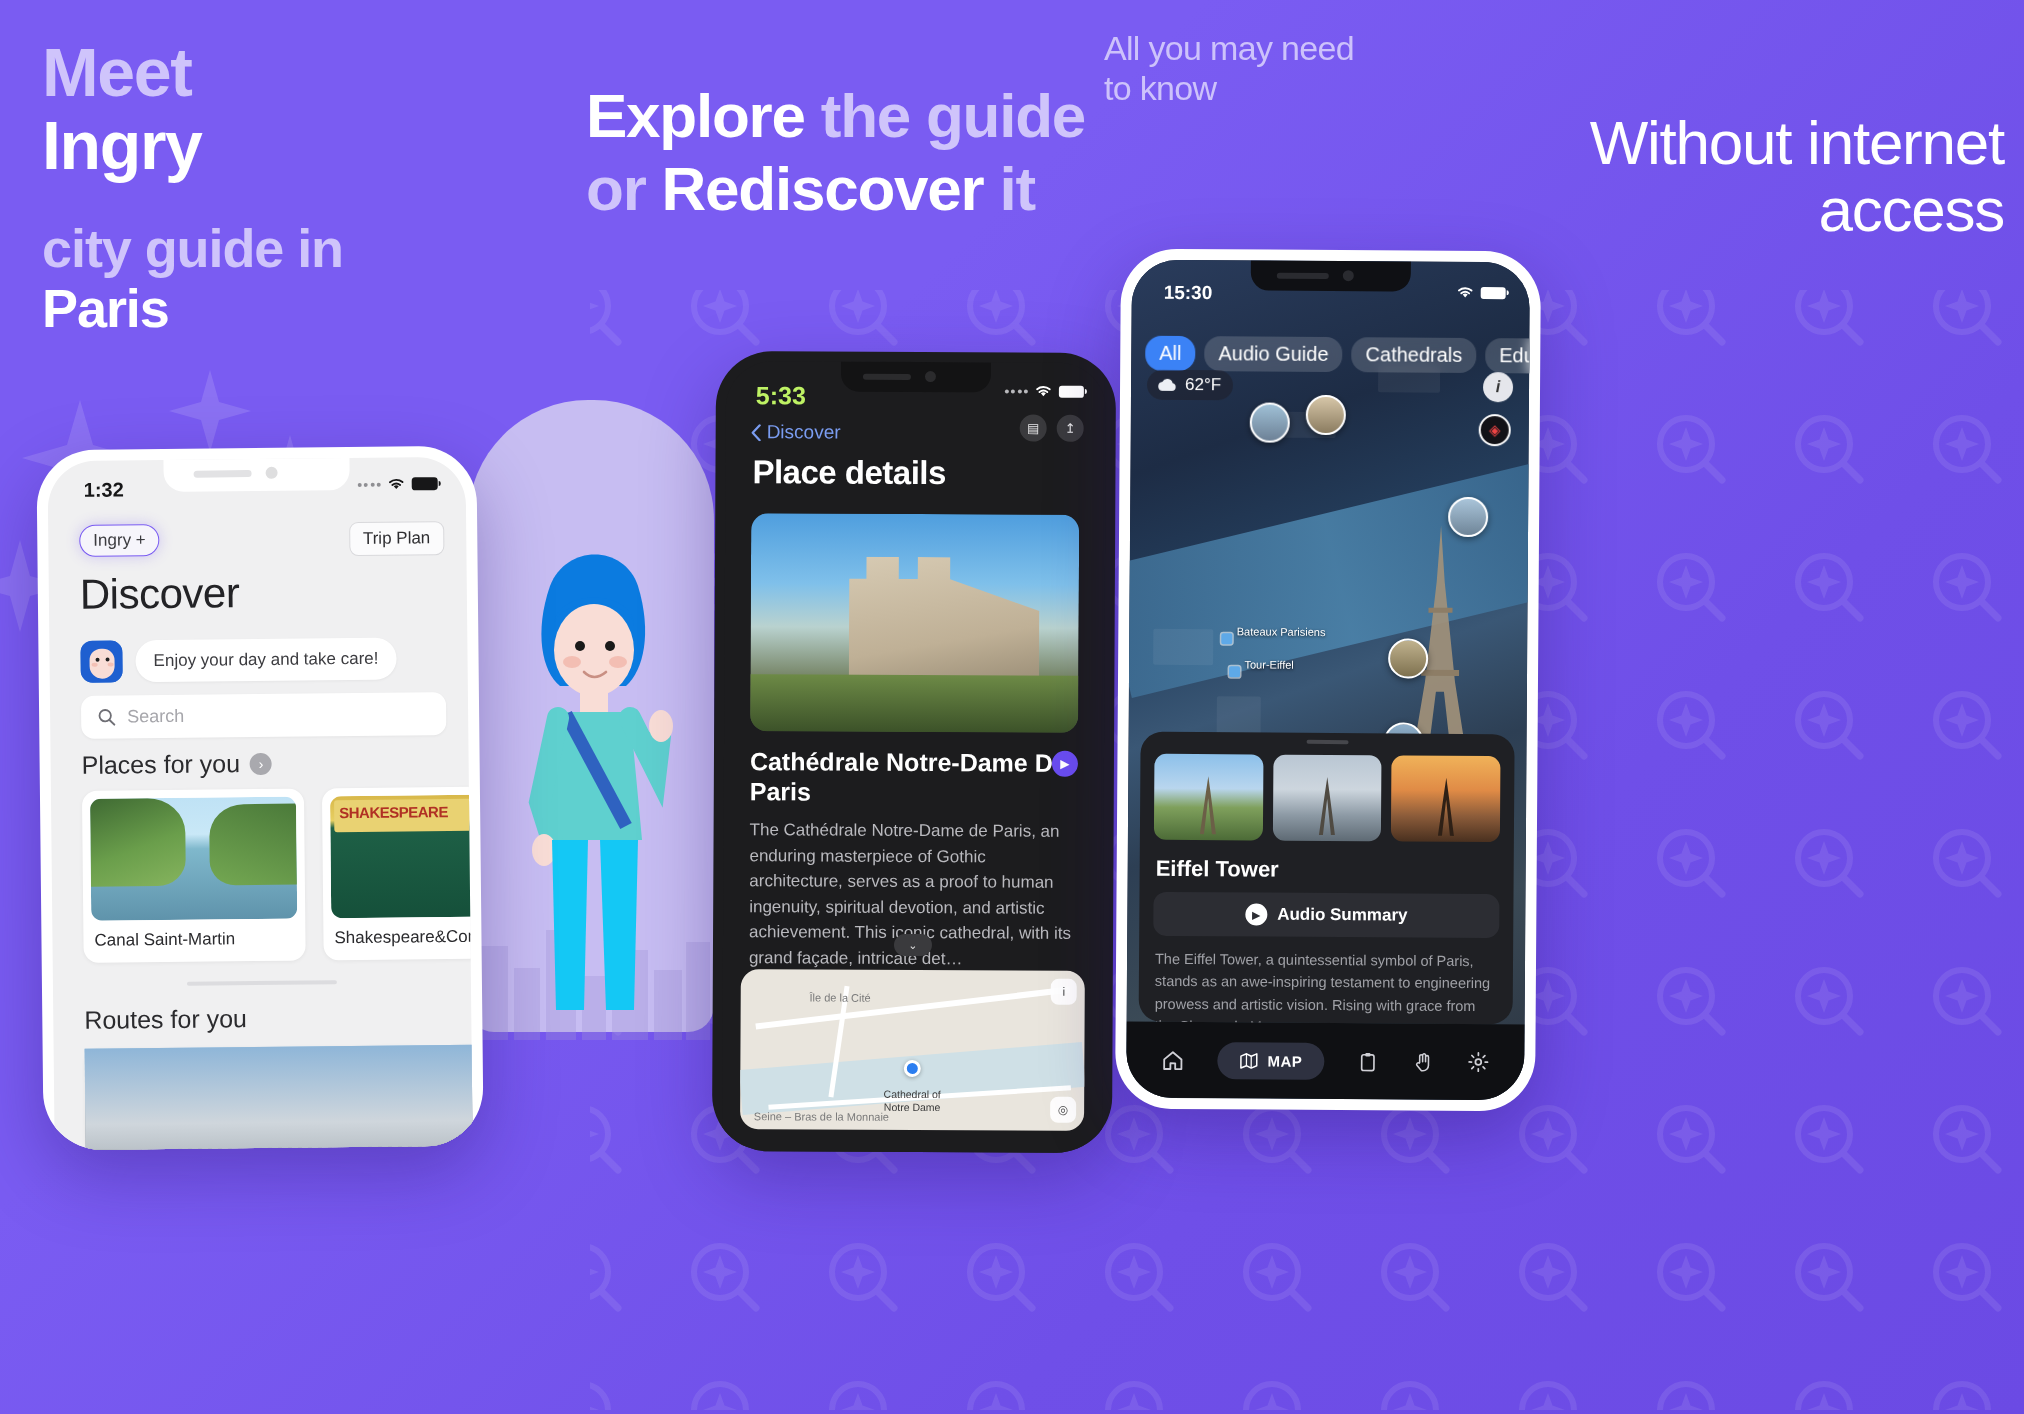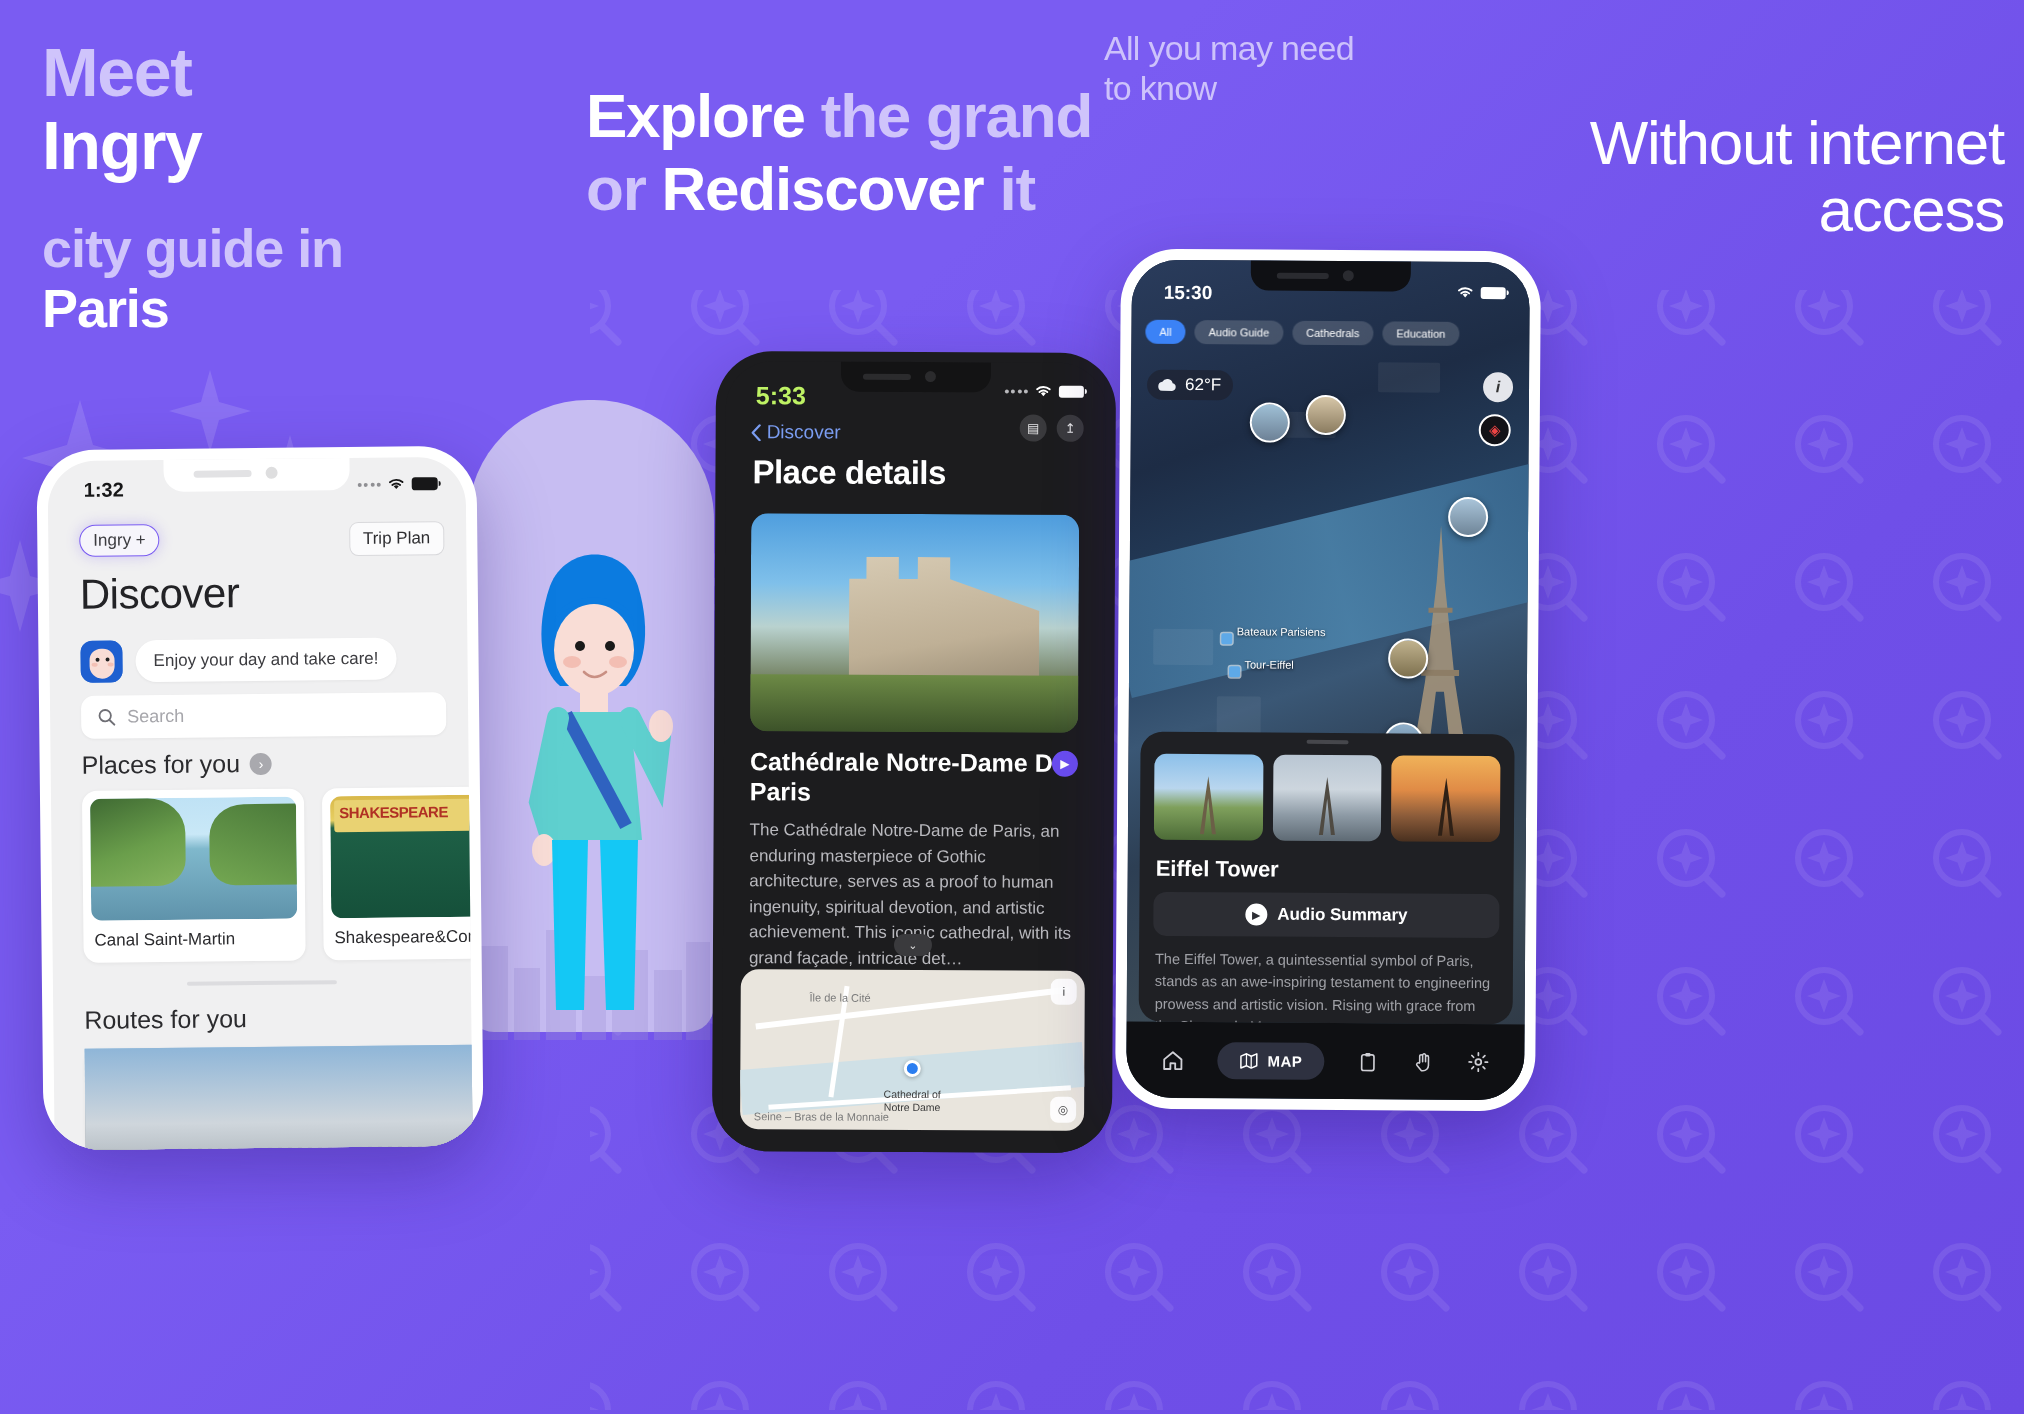--- a/index.html
+++ b/index.html
@@ -190,21 +190,21 @@
     transform: rotate(0.4deg);
   }
   #phone3 .screen{position:absolute;left:11px;top:11px;right:11px;bottom:11px;background:#14203a;border-radius:46px;overflow:hidden;}
   .p3-notch{position:absolute;left:50%;transform:translateX(-50%);top:0;width:160px;height:30px;background:#0f1014;border-radius:0 0 18px 18px;}
   .p3-notch .bar{position:absolute;left:26px;top:12px;width:52px;height:6px;background:#2a2b30;border-radius:4px;}
   .p3-notch .dot{position:absolute;left:92px;top:9px;width:11px;height:11px;background:#2a2b30;border-radius:50%;}
   .p3-time{position:absolute;left:32px;top:22px;font-size:19px;font-weight:600;color:#fff;}
   .p3-status{position:absolute;right:24px;top:24px;display:flex;gap:7px;align-items:center;}
 
   .p3-chips{position:absolute;left:14px;right:0;top:60px;display:flex;gap:9px;align-items:center;}
-  .chip{background:rgba(255,255,255,.16);backdrop-filter:blur(6px);color:#fff;font-size:11px;padding:6px 14px;border-radius:16px;white-space:nowrap;flex:none;}
+  .chip{background:rgba(255,255,255,.16);backdrop-filter:blur(6px);color:#fff;font-size:20px;padding:6px 14px;border-radius:16px;white-space:nowrap;flex:none;margin-top:16px;}
   .chip.active{background:#3b82f6;}
   .p3-weather{position:absolute;left:16px;top:110px;display:flex;align-items:center;gap:7px;background:rgba(30,30,40,.55);border-radius:15px;padding:5px 12px 5px 9px;color:#fff;font-size:17px;}
   .p3-info{position:absolute;right:16px;top:110px;width:30px;height:30px;border-radius:50%;background:rgba(245,245,248,.92);display:flex;align-items:center;justify-content:center;font-size:16px;color:#333;font-style:italic;font-weight:700;}
   .p3-compass{position:absolute;right:18px;top:152px;width:32px;height:32px;border-radius:50%;background:#121217;border:2px solid #fff;display:flex;align-items:center;justify-content:center;color:#e44;font-size:15px;}
 
   .p3-mapbg{position:absolute;inset:0;background:
      linear-gradient(160deg,#2a3c5c 0%,#1d2c45 22%,#25405f 38%,#3a5775 50%,#2d3f54 62%,#3b4a56 78%,#2a3340 100%);}
   .p3-river{position:absolute;left:-5%;top:30%;width:115%;height:16%;
      background:linear-gradient(90deg,#3f6f96,#4d86ae 50%,#3a6a92);transform:rotate(-14deg);opacity:.85;}
   .p3-block{position:absolute;background:rgba(255,255,255,.06);border-radius:2px;}
@@ -270,21 +270,21 @@
     <div class="dim">Meet</div>
     <div>Ingry</div>
   </div>
 
   <div class="hl" id="h-left-sub">
     <div class="dim">city guide in</div>
     <div>Paris</div>
   </div>
 
   <div class="hl" id="h-mid">
-    <div><span>Explore</span><span class="dim"> the grand</span></div>
+    <div><span>Explore</span><span class="dim"> the guide</span></div>
     <div><span class="dim">or </span><span>Rediscover</span><span class="dim"> it</span></div>
   </div>
 
   <div class="hl" id="h-right-small">
     <div>All you may need</div>
     <div>to know</div>
   </div>
   <div class="hl" id="h-right-big">
     <div>Without internet</div>
     <div>access</div>

